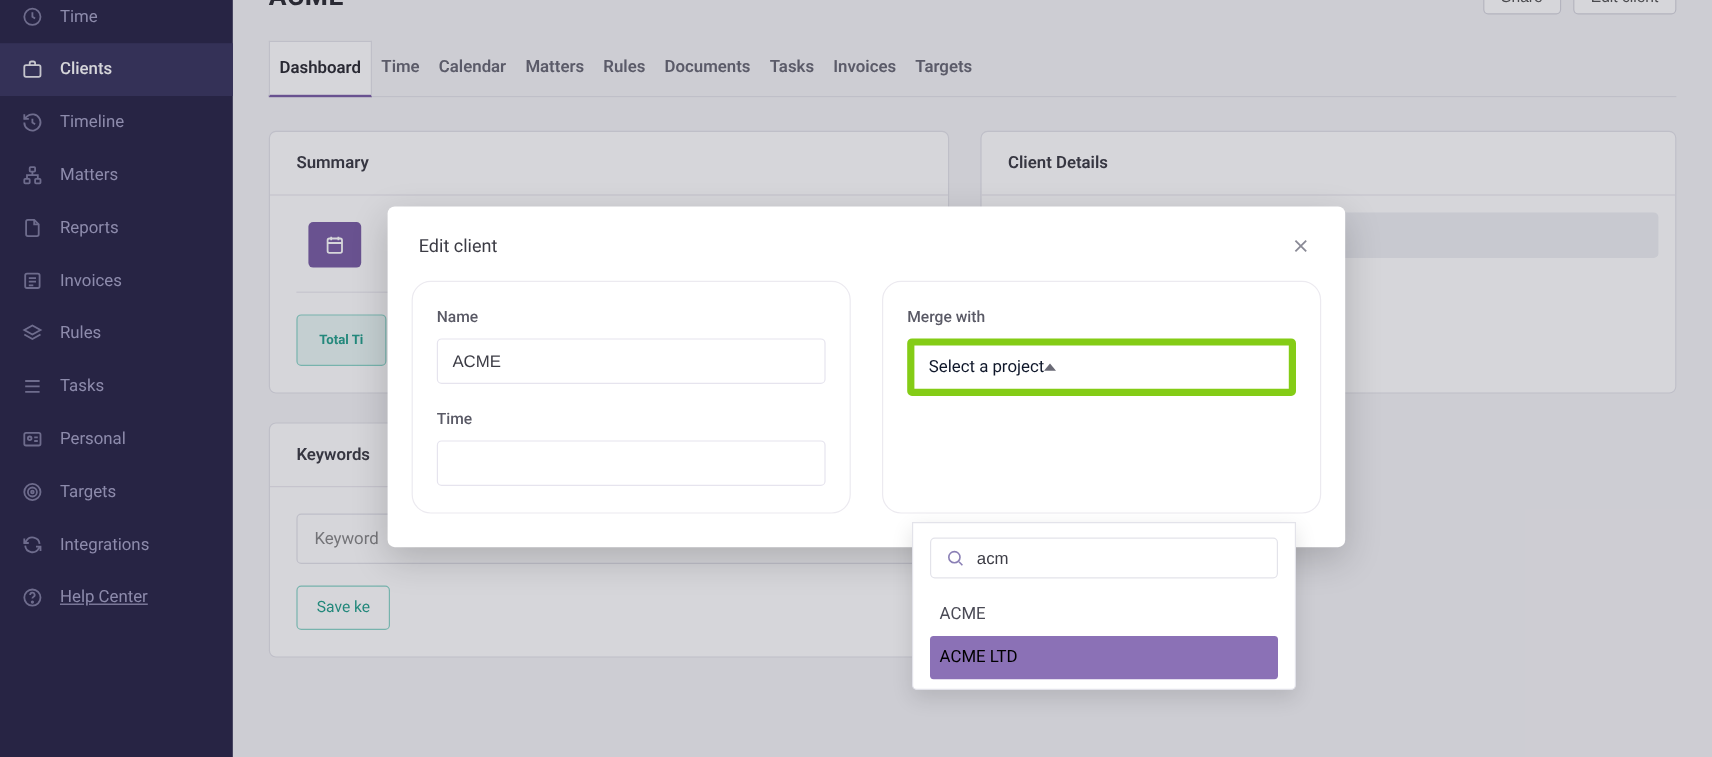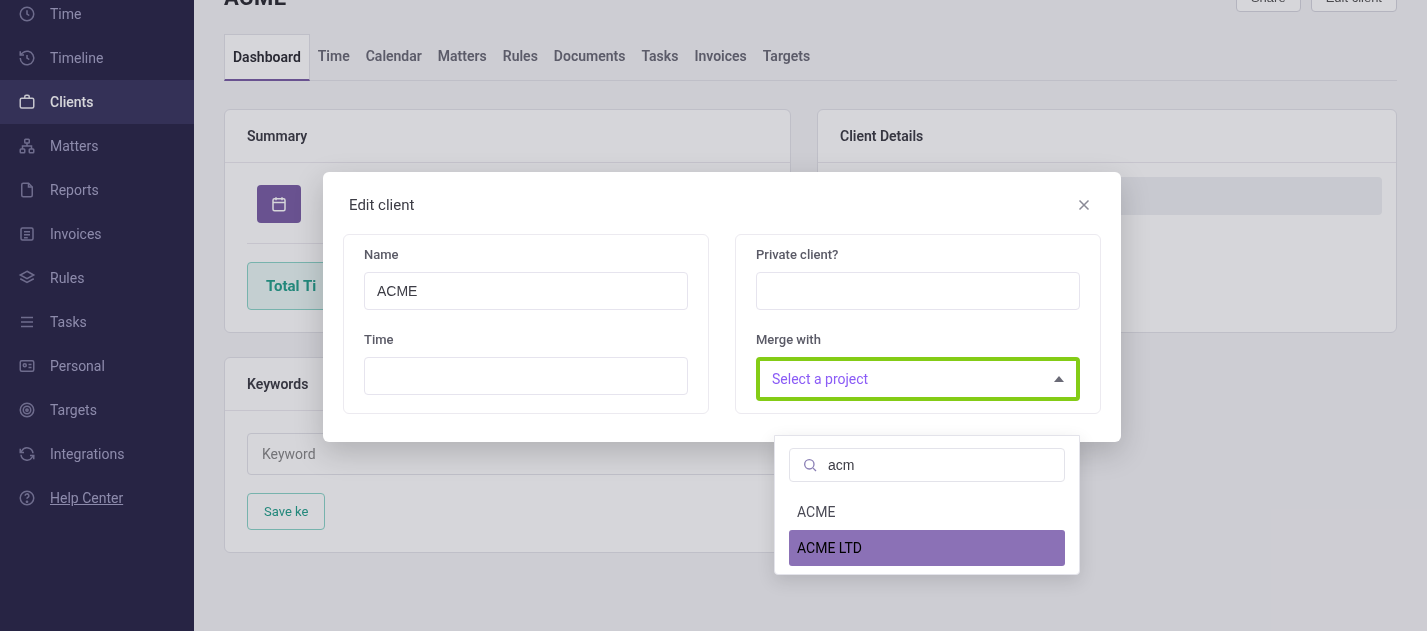--- a/index.html
+++ b/index.html
@@ -124,21 +124,21 @@
   .summary-btn svg{stroke:#fff;}
   .summary-hr { border:0;border-top:1px solid #eceaf0;margin:20px 0 0; }
   .total-tile{
     margin-top:18px;
     background:#eaf7f5;
     border:1px solid #8bd5c8;
     border-radius:4px;
     padding:14px 18px;
     color:#25a08c;
     font-weight:700;
-    font-size:15px;
+    font-size:11px;
     display:inline-block;
   }
   .details-body{padding:14px 14px 22px;}
   .details-strip{
     background:#eef0f3;
     border-radius:4px;
     height:38px;
     width:100%;
   }
 
@@ -197,22 +197,22 @@
     display:flex;align-items:center;justify-content:center;
   }
   .modal-body{
     display:flex;
     gap:26px;
     padding:0 20px 28px;
   }
   .panel{
     flex:1;
     border:1px solid #eceaf0;
-    border-radius:6px;
-    padding:12px 20px;
+    border-radius:16px;
+    padding:22px 20px;
   }
   .field-label{
     font-size:13px;
     color:#5a5a66;
     margin-bottom:10px;
     display:block;
     font-weight:500;
   }
   .text-input{
     width:100%;
@@ -220,27 +220,26 @@
     border-radius:4px;
     padding:10px 12px;
     font-size:14px;
     color:#3c3c45;
     background:#fff;
   }
   .field + .field { margin-top:22px; }
 
   
   .merge-select{
-    border:4px solid #84cc16;
+    border:6px solid #84cc16;
     border-radius:4px;
     padding:10px 12px;
     font-size:14px;
-    color:#8b5cf6;
+    color:#0f172a;
     display:flex;
-    justify-content:space-between;
     align-items:center;
     cursor:pointer;
   }
   .caret-up{
     width:0;height:0;
     border-left:5px solid transparent;
     border-right:5px solid transparent;
     border-bottom:6px solid #6a6a76;
   }
 
@@ -288,34 +287,34 @@
 <body>
 
 <nav class="sidebar">
   <div class="side-item">
     <svg viewBox="0 0 24 24" fill="none" stroke="currentColor" stroke-width="2">
         <circle cx="12" cy="12" r="9"></circle>
         <path d="M12 7v5l3 2"></path>
       </svg>
     <span>Time</span>
   </div>
+  <div class="side-item active">
+    <svg viewBox="0 0 24 24" fill="none" stroke="currentColor" stroke-width="2">
+        <rect x="3" y="7" width="18" height="13" rx="2"></rect>
+        <path d="M9 7V5a2 2 0 0 1 2-2h2a2 2 0 0 1 2 2v2"></path>
+      </svg>
+    <span>Clients</span>
+  </div>
   <div class="side-item">
     <svg viewBox="0 0 24 24" fill="none" stroke="currentColor" stroke-width="2">
         <path d="M3 12a9 9 0 1 0 3-6.7L3 8"></path>
         <path d="M3 3v5h5"></path>
         <path d="M12 8v4l3 2"></path>
       </svg>
     <span>Timeline</span>
-  </div>
-  <div class="side-item active">
-    <svg viewBox="0 0 24 24" fill="none" stroke="currentColor" stroke-width="2">
-        <rect x="3" y="7" width="18" height="13" rx="2"></rect>
-        <path d="M9 7V5a2 2 0 0 1 2-2h2a2 2 0 0 1 2 2v2"></path>
-      </svg>
-    <span>Clients</span>
   </div>
   <div class="side-item">
     <svg viewBox="0 0 24 24" fill="none" stroke="currentColor" stroke-width="2">
         <rect x="9" y="3" width="6" height="5" rx="1"></rect>
         <rect x="3" y="16" width="6" height="5" rx="1"></rect>
         <rect x="15" y="16" width="6" height="5" rx="1"></rect>
         <path d="M12 8v4M12 12H6v4M12 12h6v4"></path>
       </svg>
     <span>Matters</span>
   </div>
@@ -450,32 +449,28 @@
         <label class="field-label">Name</label>
         <input class="text-input" value="ACME" style="">
       </div>
       <div class="field">
         <label class="field-label">Time</label>
         <input class="text-input" value="" style="">
       </div>
     </div>
     <div class="panel" style="position:relative;">
       <div class="field">
-        <label class="field-label">Private client?</label>
-        <input class="text-input" value="" style="">
-      </div>
-      <div class="field">
         <label class="field-label">Merge with</label>
         <div class="merge-select">
           <span>Select a project</span>
           <span class="caret-up"></span>
         </div>
       </div>
 
-      <div class="dropdown" style="position:absolute;left:38px;right:20px;top:200px;width:auto;">
+      <div class="dropdown" style="position:absolute;left:24px;right:20px;top:200px;width:auto;">
         <div class="dd-search">
           <svg viewBox="0 0 24 24" fill="none" stroke="currentColor" stroke-width="2">
               <circle cx="11" cy="11" r="7"></circle>
               <path d="M21 21l-4.3-4.3"></path>
             </svg>
           <input value="acm" style="">
         </div>
         <div class="dd-list">
           <div class="dd-item">ACME</div>
           <div class="dd-item highlight">ACME LTD</div>

